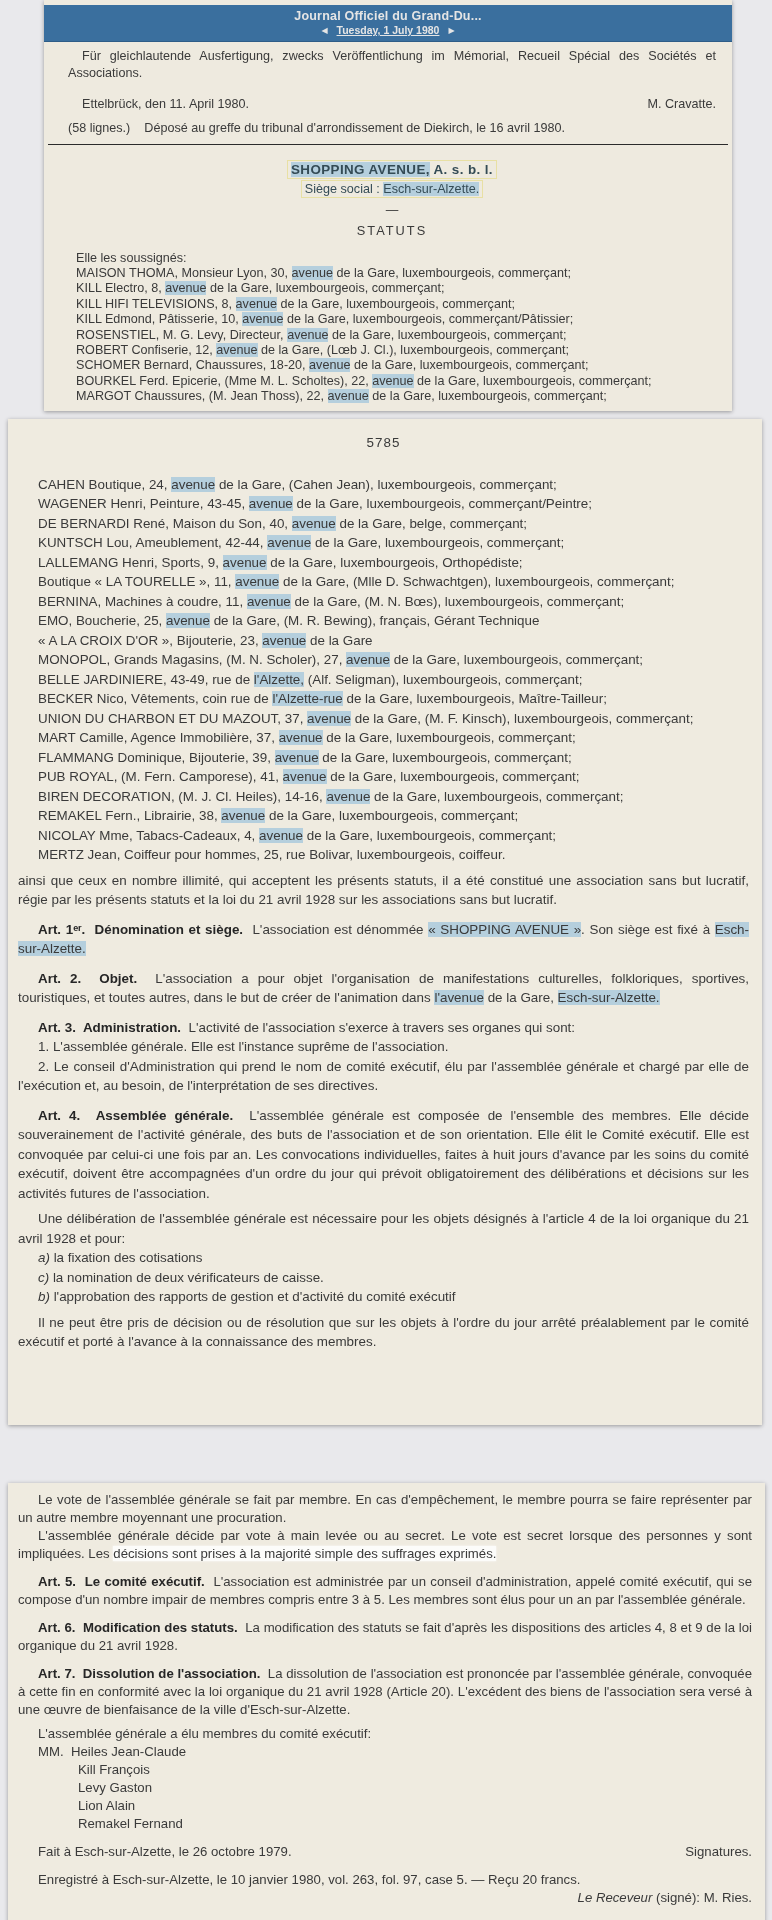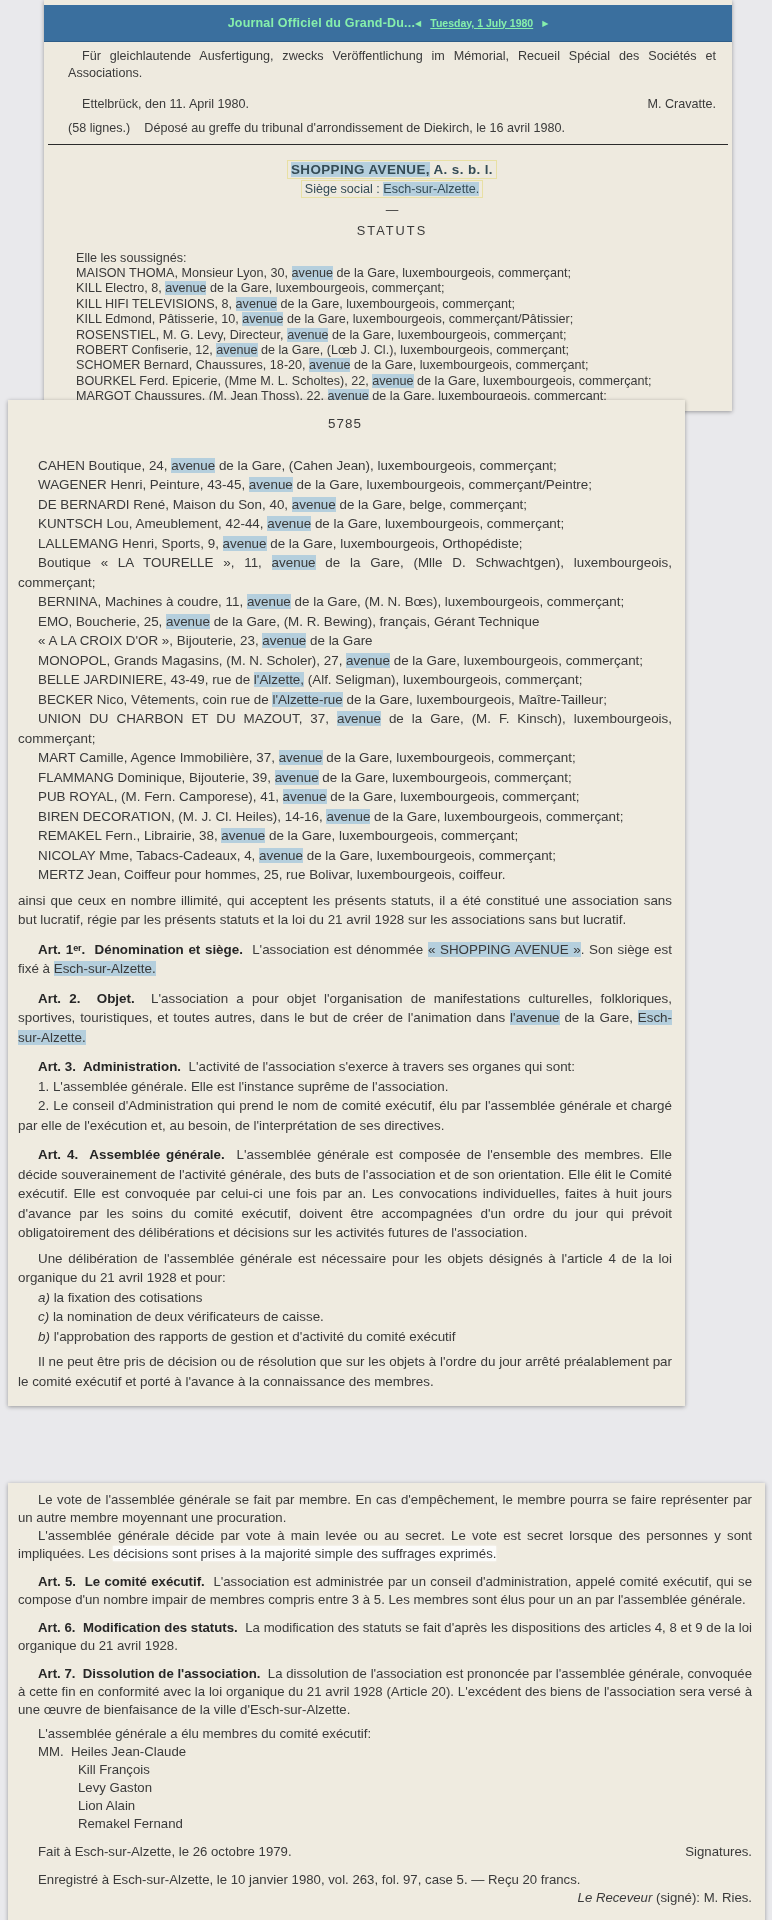--- a/index.html
+++ b/index.html
@@ -18,29 +18,29 @@
   *{box-sizing:border-box;}
   html,body{margin:0;padding:0;}
   body{
     width:772px;height:1920px;position:relative;overflow:hidden;
     background:var(--bg);
     font-family:"Liberation Sans",sans-serif;
     color:var(--text);
   }
   .paper{position:absolute;background:var(--paper);box-shadow:0 1px 4px rgba(0,0,0,.35);}
   #sec1{left:44px;top:0;width:688px;height:411px;}
-  #sec2{left:8px;top:400px;width:677px;height:1006px;background:var(--paper2);}
+  #sec2{left:8px;top:419px;width:754px;height:1006px;background:var(--paper2);}
   #sec3{left:8px;top:1483px;width:757px;height:479px;background:var(--paper2);}
 
   
   .viewer-bar{
     margin-top:5px;height:37px;background:var(--header_blue);
     border-bottom:1px solid var(--header_blue_dark);
-    display:flex;flex-direction:row;align-items:center;justify-content:center;
-    color:#86efac;
+    display:flex;flex-direction:column;align-items:center;justify-content:center;
+    color:#e5e5e5;
   }
   .viewer-title{font-size:12.5px;font-weight:bold;line-height:15px;letter-spacing:.2px;}
   .nav-row{display:flex;align-items:center;gap:9px;font-size:10.5px;line-height:13px;}
   .arrow{font-size:8px;cursor:pointer;}
   .date-link{text-decoration:underline;cursor:pointer;font-weight:bold;font-size:10.5px;}
 
   
   .p1-content{padding:0 16px 0 24px;font-size:12.6px;line-height:16.5px;}
   .p1-intro{margin:6px 0 15px;text-indent:14px;text-align:justify;}
   .dateline{display:flex;justify-content:space-between;margin-top:4px;}

